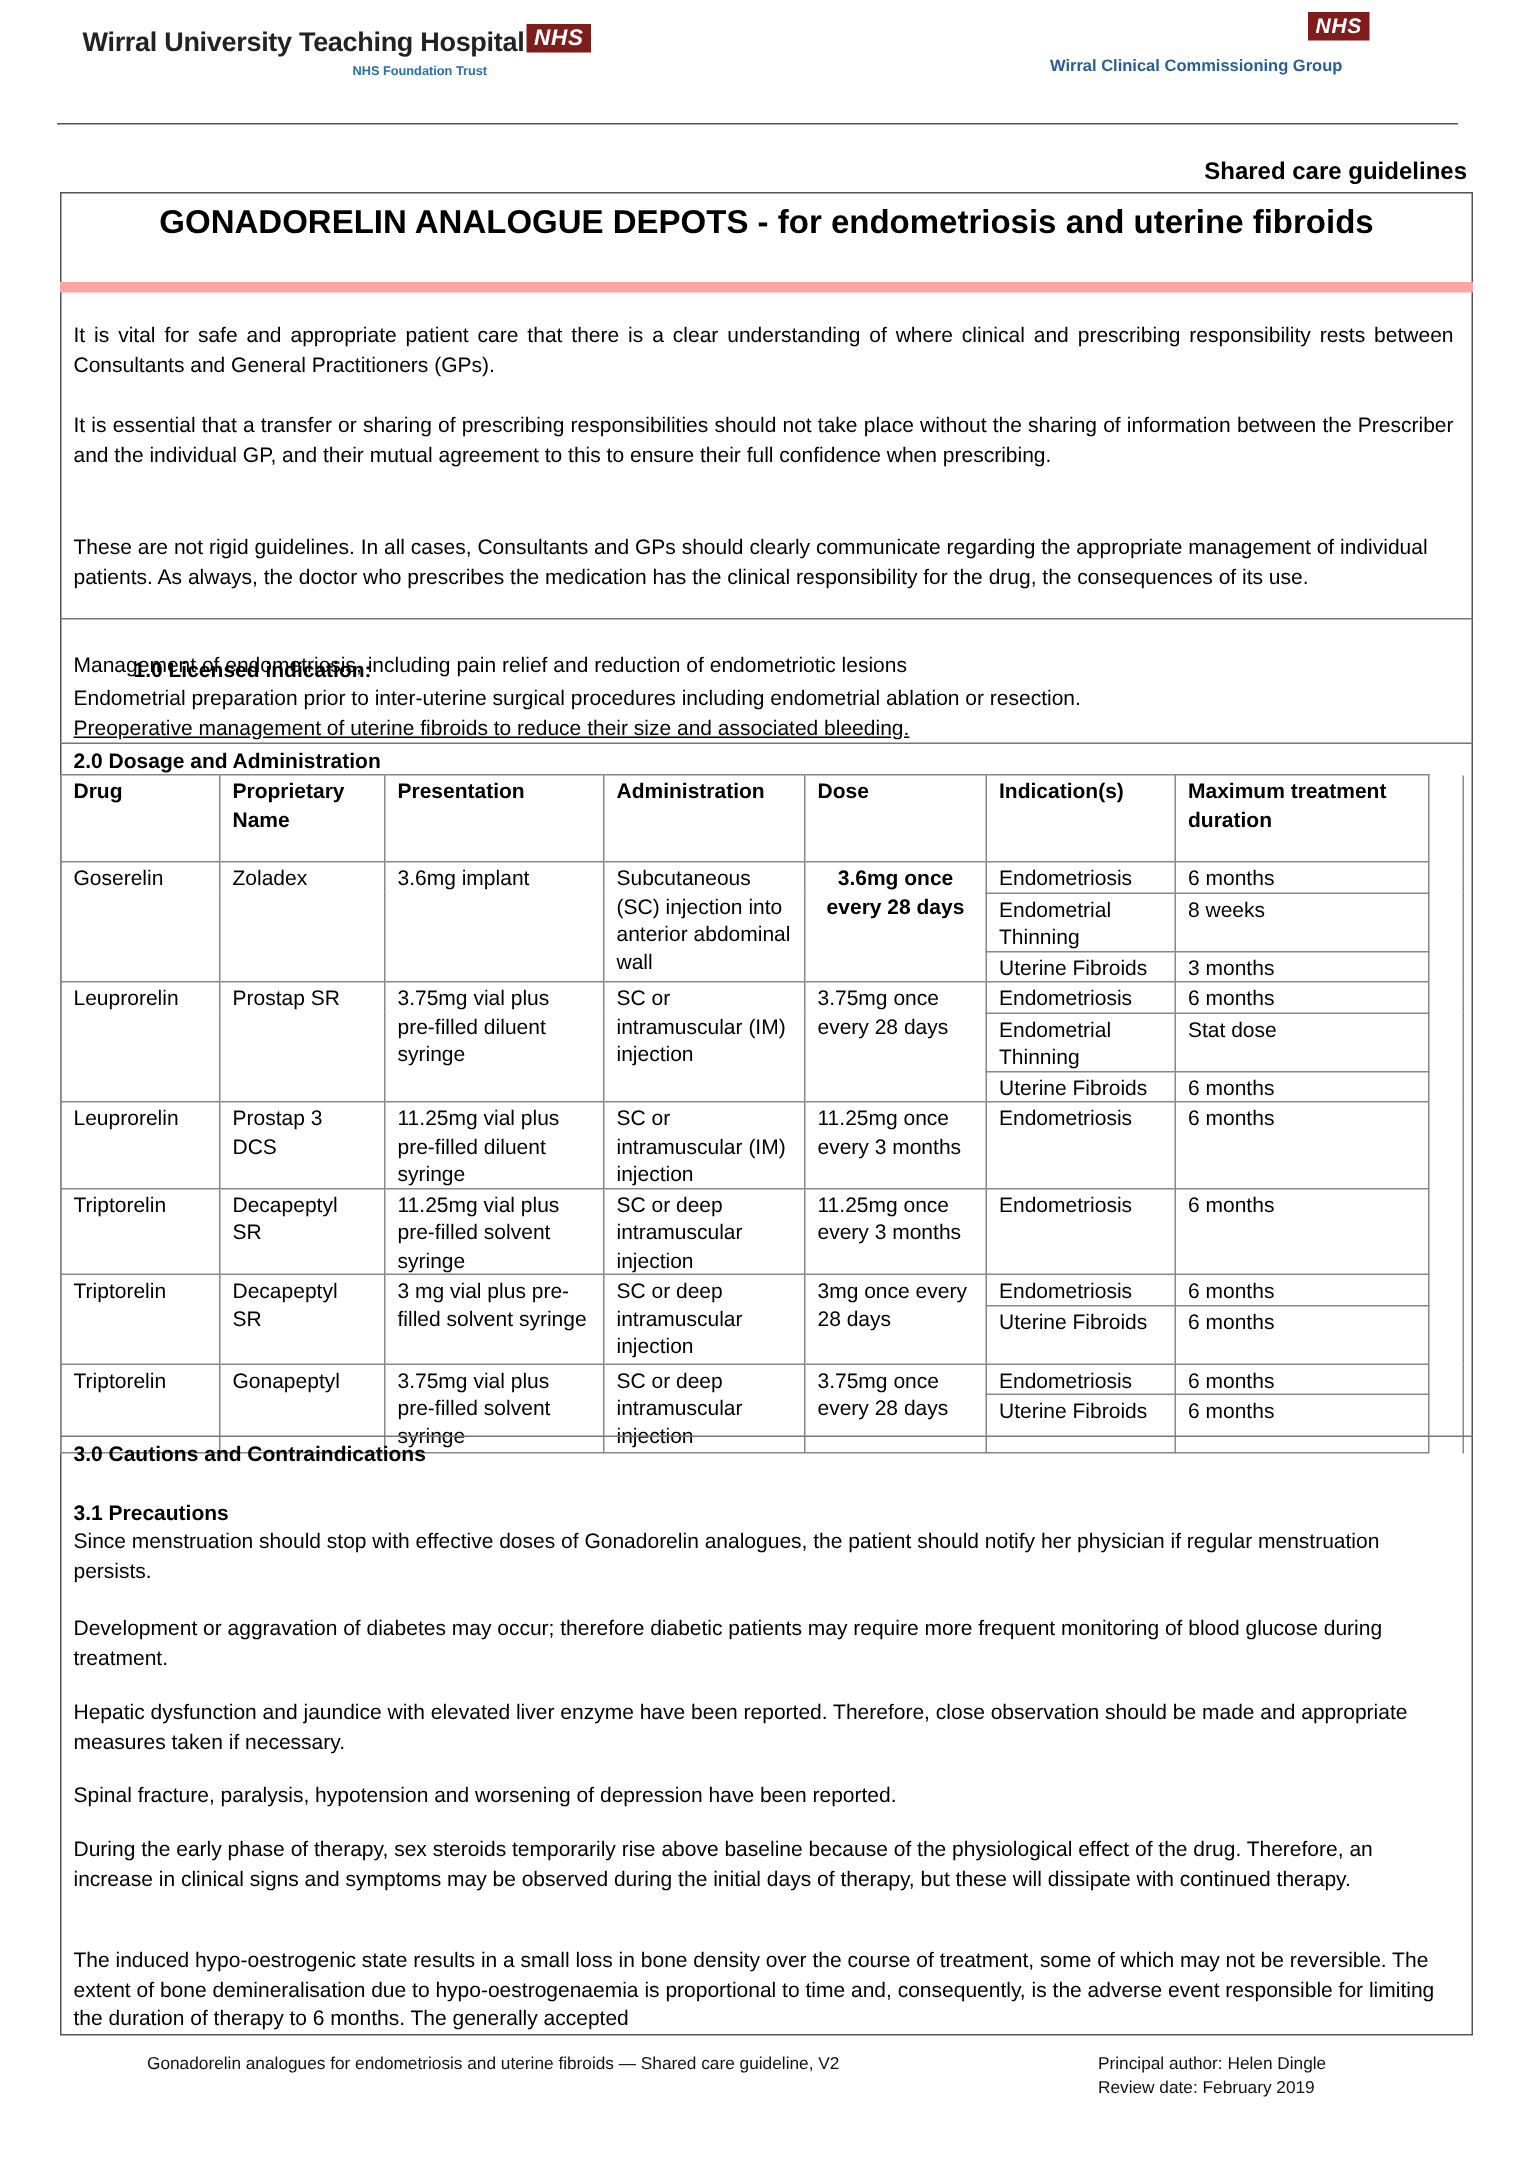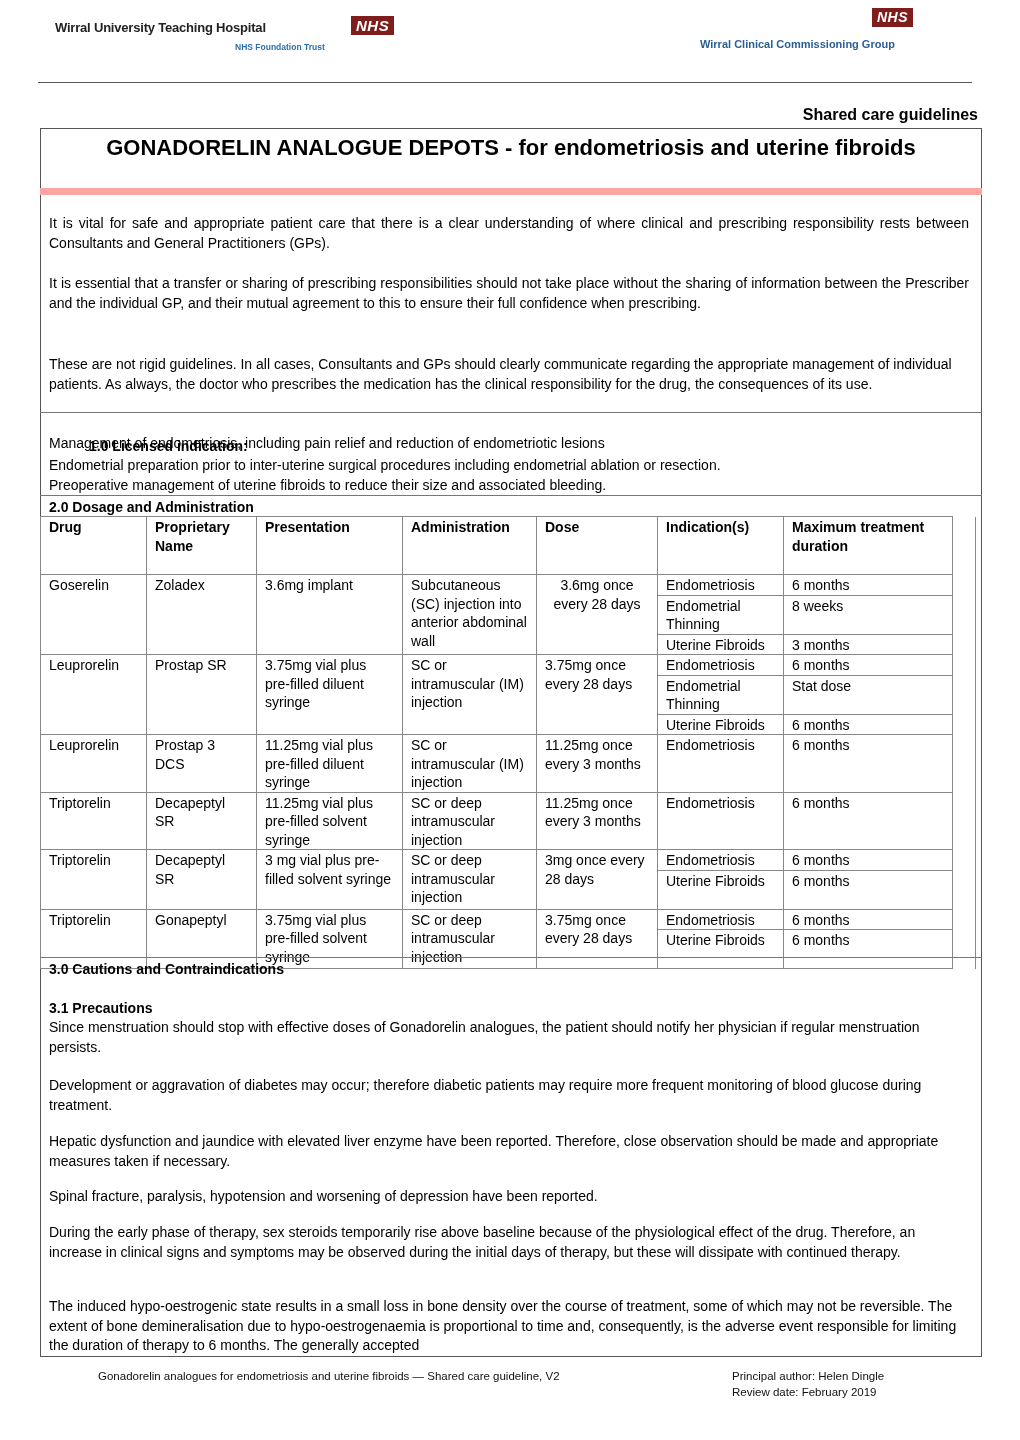--- a/index.html
+++ b/index.html
@@ -1,21 +1,21 @@
 <!DOCTYPE html>
 <html><head>
 <meta charset="utf-8">
 <style>
   html, body { margin:0; padding:0; background:#ffffff; }
   body { width:1020px; height:1440px; position:relative; overflow:hidden;
          font-family:"Liberation Sans", sans-serif; color:#000; }
 
   
   .logo-left { position:absolute; left:55px; top:18px; }
-  .logo-left .org { font-size:13px; font-weight:bold; color:#222; letter-spacing:-0.2px; }
+  .logo-left .org { font-size:18px; font-weight:bold; color:#222; letter-spacing:-0.2px; }
   .logo-left .sub { position:absolute; left:180px; top:24px; font-size:8.5px; color:#2a6fb0; font-weight:bold; white-space:nowrap; }
   .nhs-badge { display:inline-block; background:#7f1d1d; color:#fff; font-weight:bold; font-style:italic;
                font-size:15px; padding:1px 5px; line-height:17px; letter-spacing:0.5px; }
   .logo-left .nhs-badge { position:absolute; left:296px; top:-2px; }
   .logo-right { position:absolute; left:700px; top:8px; width:240px; }
   .logo-right .nhs-badge { position:absolute; left:172px; top:0; font-size:14px; }
   .logo-right .ccg { position:absolute; left:0; top:30px; font-size:11px; color:#2a5e96; font-weight:bold; white-space:nowrap; }
 
   .header-rule { position:absolute; left:38px; top:82px; width:934px; height:1px; background:#555; }
 
@@ -34,21 +34,21 @@
   .sec-head { position:absolute; left:49px; font-size:14px; font-weight:bold; line-height:18px; }
   .ind { position:absolute; left:49px; font-size:14px; line-height:18px; }
 
   
   table.dose { position:absolute; left:40px; top:516px; border-collapse:collapse; font-size:14px; line-height:18.5px;border-radius:25px; }
   table.dose td, table.dose th { border:1px solid #888; vertical-align:top; padding:1px 8px 0 8px; text-align:left; }
   table.dose th { font-weight:bold; height:56px; }
   table.dose .c0 { width:89px; } table.dose .c1 { width:93px; } table.dose .c2 { width:129px; }
   table.dose .c3 { width:117px; } table.dose .c4 { width:104px; } table.dose .c5 { width:109px; }
   table.dose .c6 { width:152px;margin-top:40px; } table.dose .c7 { width:6px; border-top:none; border-bottom:none; }
-  .center { text-align:center !important; }
+  .center { text-align:center !important;font-weight:bold; }
   .inner-top { border-top:1px solid #222 !important; }
 
   .footer { position:absolute; top:1368px; font-size:11.5px; line-height:16px; color:#111; }
   .footer.left { left:98px; }
   .footer.right { left:732px; text-align:left; width:180px; }
 </style>
 </head>
 <body>
 
 <div class="logo-left">
@@ -71,21 +71,21 @@
 
 <div class="p justify" style="top:214px;">It is vital for safe and appropriate patient care that there is a clear understanding of where clinical and prescribing responsibility rests between Consultants and General Practitioners (GPs).</div>
 <div class="p justify" style="top:274px;">It is essential that a transfer or sharing of prescribing responsibilities should not take place without the sharing of information between the Prescriber and the individual GP, and their mutual agreement to this to ensure their full confidence when prescribing.</div>
 <div class="p" style="top:355px;">These are not rigid guidelines. In all cases, Consultants and GPs should clearly communicate regarding the appropriate management of individual patients. As always, the doctor who prescribes the medication has the clinical responsibility for the drug, the consequences of its use.</div>
 
 <div class="hline" style="top:412px;"></div>
 
 <div class="sec-head" style="top:437px;margin-left:40px;">1.0 Licensed indication:</div>
 <div class="ind" style="top:434px;">Management of endometriosis, including pain relief and reduction of endometriotic lesions</div>
 <div class="ind" style="top:456px;">Endometrial preparation prior to inter-uterine surgical procedures including endometrial ablation or resection.</div>
-<div class="ind" style="top:476px;">Preoperative management of uterine fibroids to reduce their size and associated bleeding.</div>
+<div class="ind" style="top:476px;text-decoration:underline;">Preoperative management of uterine fibroids to reduce their size and associated bleeding.</div>
 
 <div class="hline" style="top:495px;"></div>
 
 <div class="sec-head" style="top:498px;">2.0 Dosage and Administration</div>
 
 <table class="dose">
   <thead>
     <tr>
       <th class="c0">Drug</th>
       <th class="c1">Proprietary Name</th>

